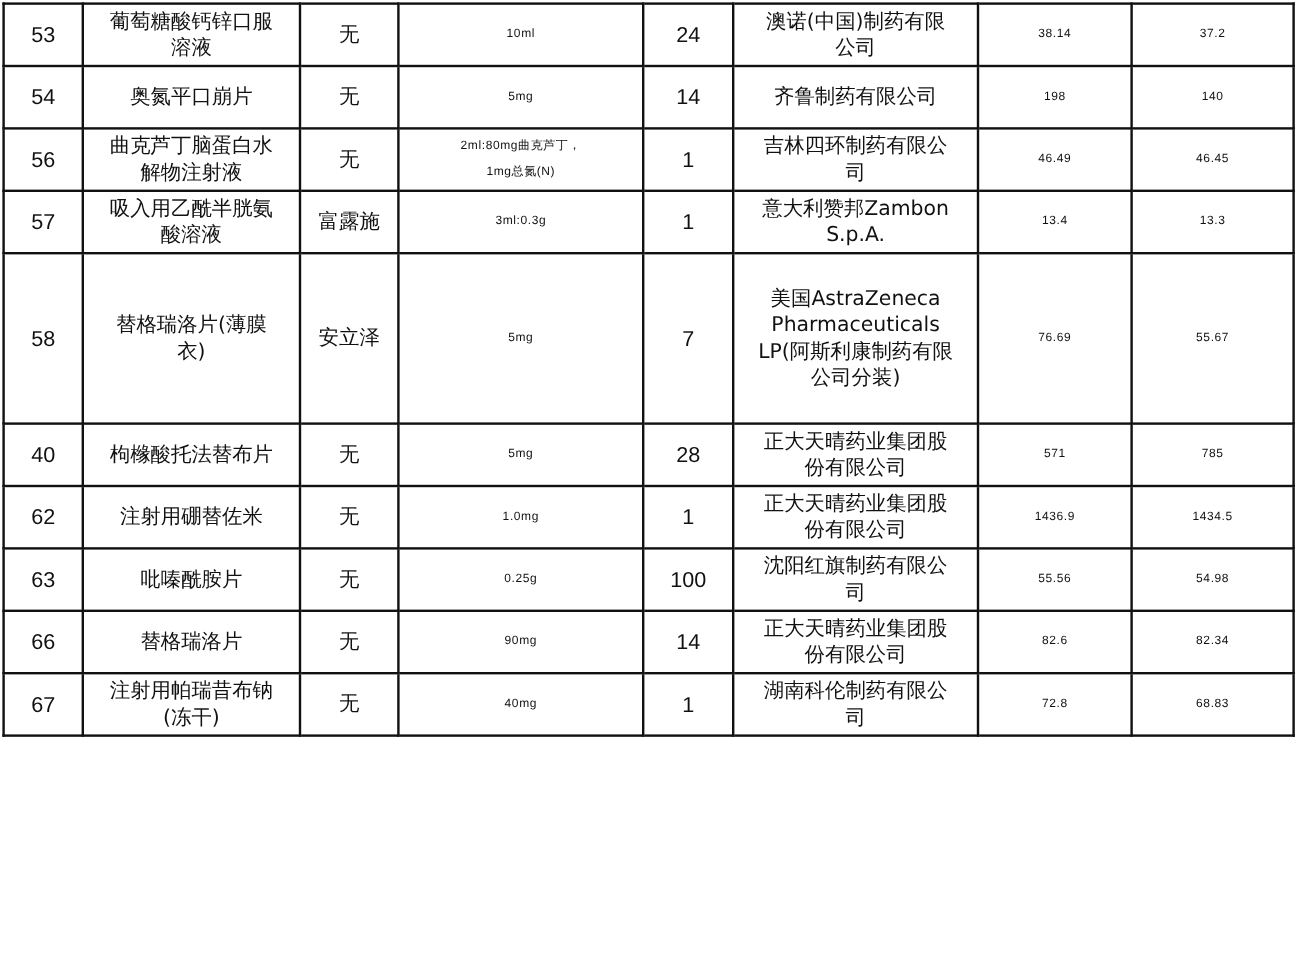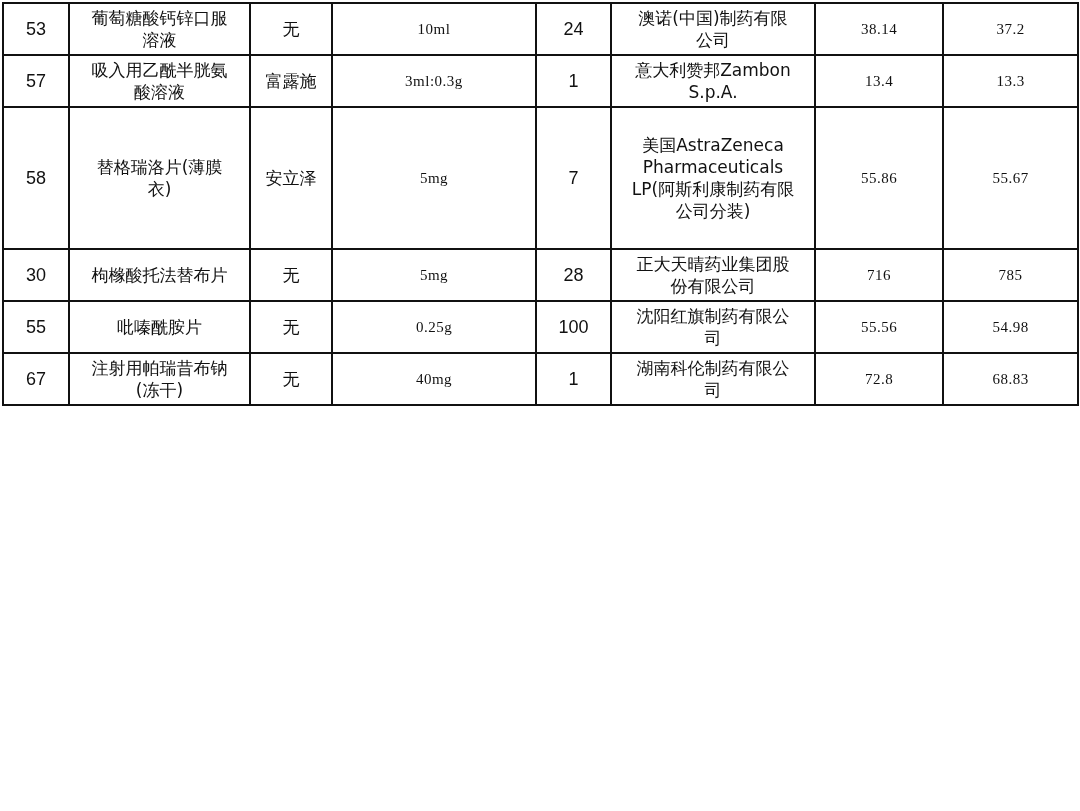--- a/index.html
+++ b/index.html
@@ -2,21 +2,21 @@
 <html><head>
 <meta charset="utf-8">
 <style>
   html, body { margin:0; padding:0; background:#ffffff; }
   body { width:1080px; height:811px; overflow:hidden; position:relative;
          font-family:"DejaVu Sans", "Liberation Sans", sans-serif; color:#111; }
   table { position:absolute; left:2px; top:2px; border-collapse:collapse; table-layout:fixed; }
   td { border:2px solid #111; text-align:center; vertical-align:middle; padding:0 4px;
        font-size:17px; line-height:22px; overflow:hidden; }
   td.num { font-family:"Liberation Sans", sans-serif; font-size:18px; }
-  td.mono { font-family:Liberation Serif, serif; font-size:15px; letter-spacing:0.5px; }
+  td.mono { font-family:Liberation Sans, sans-serif; font-size:10px; letter-spacing:0.5px; }
   tr { height:52px; }
   tr.tall { height:142px; }
   .pre { white-space:pre-line; }
 </style>
 </head>
 <body>
 
 <table>
   <colgroup>
     <col style="width:66px">
@@ -35,20 +35,43 @@
 溶液</td>
     <td>无</td>
     <td class="mono pre">10ml</td>
     <td class="num">24</td>
     <td class="pre">澳诺(中国)制药有限
 公司</td>
     <td class="mono">38.14</td>
     <td class="mono">37.2</td>
   </tr>
       <tr>
+    <td class="num">54</td>
+    <td class="pre">奥氮平口崩片</td>
+    <td>无</td>
+    <td class="mono pre">5mg</td>
+    <td class="num">14</td>
+    <td class="pre">齐鲁制药有限公司</td>
+    <td class="mono">198</td>
+    <td class="mono">140</td>
+  </tr>
+      <tr>
+    <td class="num">56</td>
+    <td class="pre">曲克芦丁脑蛋白水
+解物注射液</td>
+    <td>无</td>
+    <td class="mono pre">2ml:80mg曲克芦丁，
+1mg总氮(N)</td>
+    <td class="num">1</td>
+    <td class="pre">吉林四环制药有限公
+司</td>
+    <td class="mono">46.49</td>
+    <td class="mono">46.45</td>
+  </tr>
+      <tr>
     <td class="num">57</td>
     <td class="pre">吸入用乙酰半胱氨
 酸溶液</td>
     <td>富露施</td>
     <td class="mono pre">3ml:0.3g</td>
     <td class="num">1</td>
     <td class="pre">意大利赞邦Zambon
 S.p.A.</td>
     <td class="mono">13.4</td>
     <td class="mono">13.3</td>
@@ -57,44 +80,66 @@
     <td class="num">58</td>
     <td class="pre">替格瑞洛片(薄膜
 衣)</td>
     <td>安立泽</td>
     <td class="mono pre">5mg</td>
     <td class="num">7</td>
     <td class="pre">美国AstraZeneca
 Pharmaceuticals
 LP(阿斯利康制药有限
 公司分装)</td>
-    <td class="mono">55.86</td>
+    <td class="mono">76.69</td>
     <td class="mono">55.67</td>
   </tr>
       <tr>
-    <td class="num">30</td>
+    <td class="num">40</td>
     <td class="pre">枸橼酸托法替布片</td>
     <td>无</td>
     <td class="mono pre">5mg</td>
     <td class="num">28</td>
     <td class="pre">正大天晴药业集团股
 份有限公司</td>
-    <td class="mono">716</td>
+    <td class="mono">571</td>
     <td class="mono">785</td>
   </tr>
       <tr>
-    <td class="num">55</td>
+    <td class="num">62</td>
+    <td class="pre">注射用硼替佐米</td>
+    <td>无</td>
+    <td class="mono pre">1.0mg</td>
+    <td class="num">1</td>
+    <td class="pre">正大天晴药业集团股
+份有限公司</td>
+    <td class="mono">1436.9</td>
+    <td class="mono">1434.5</td>
+  </tr>
+      <tr>
+    <td class="num">63</td>
     <td class="pre">吡嗪酰胺片</td>
     <td>无</td>
     <td class="mono pre">0.25g</td>
     <td class="num">100</td>
     <td class="pre">沈阳红旗制药有限公
 司</td>
     <td class="mono">55.56</td>
     <td class="mono">54.98</td>
+  </tr>
+      <tr>
+    <td class="num">66</td>
+    <td class="pre">替格瑞洛片</td>
+    <td>无</td>
+    <td class="mono pre">90mg</td>
+    <td class="num">14</td>
+    <td class="pre">正大天晴药业集团股
+份有限公司</td>
+    <td class="mono">82.6</td>
+    <td class="mono">82.34</td>
   </tr>
       <tr>
     <td class="num">67</td>
     <td class="pre">注射用帕瑞昔布钠
 (冻干)</td>
     <td>无</td>
     <td class="mono pre">40mg</td>
     <td class="num">1</td>
     <td class="pre">湖南科伦制药有限公
 司</td>

